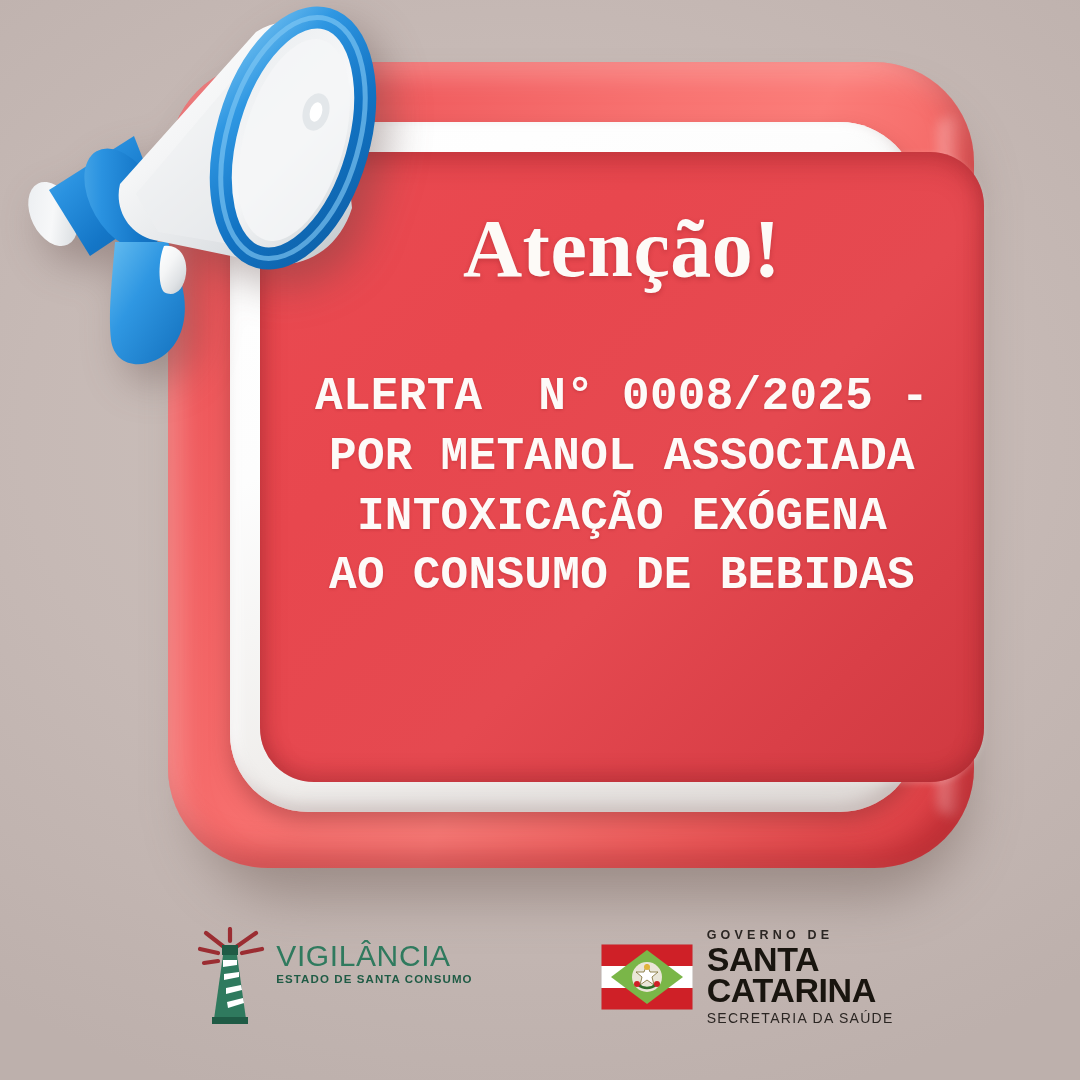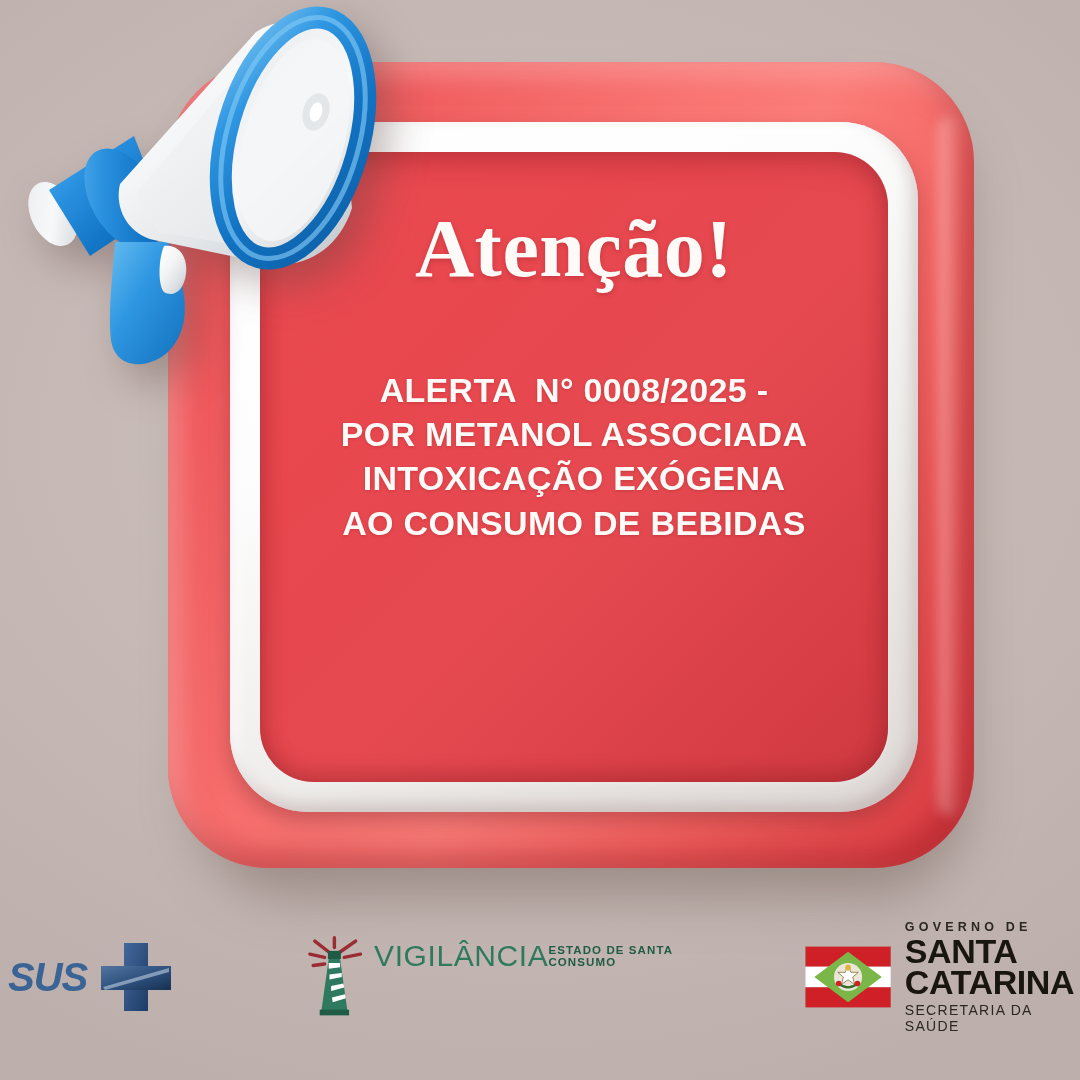--- a/index.html
+++ b/index.html
@@ -76,21 +76,21 @@
     box-shadow:
       0 10px 20px rgba(130,42,45,0.38),
       inset -6px -8px 16px rgba(170,150,148,0.45),
       inset 6px 8px 14px rgba(255,255,255,0.95);
   }
 
   
   .card-inner {
     position:absolute;
     left:92px; top:90px;
-    width:628px; height:630px;
+    width:724px; height:630px;
     border-radius:54px;
     background:
       linear-gradient(135deg,
         #ea4a51 0%,
         #e8474e 30%,
         #e54950 58%,
         #d93f47 82%,
         #cf3940 100%);
     box-shadow:
       inset 0 10px 26px rgba(128,24,30,0.34),
@@ -109,23 +109,23 @@
     line-height:1.0;
     color:#fdfaf7;
     letter-spacing:0.5px;
     text-align:center;
     margin-top:14px;
     text-shadow:0 2px 5px rgba(120,20,26,0.30);
   }
 
   .body-text {
     margin-top:78px;
-    font-family:Liberation Sans, sans-serif;
-    font-weight:700;
-    font-size:34px;
+    font-family:Liberation Mono, monospace;
+    font-weight:700;
+    font-size:46px;
     line-height:1.30;
     letter-spacing:0.3px;
     color:#fdfaf8;
     text-align:center;
     text-shadow:0 1px 3px rgba(120,20,26,0.26);
   }
   .body-text .ln { display:block; white-space:pre; }
 
   
   .megaphone {
@@ -155,21 +155,21 @@
     font-family:"Liberation Sans", sans-serif;
     font-weight:700;
     font-style:italic;
     font-size:40px;
     letter-spacing:-1px;
     color:#3a6496;
   }
 
   
   .visa { gap:10px; align-items:flex-start; }
-  .visa-words { display:flex; flex-direction:row; justify-content:center; padding-top:14px; }
+  .visa-words { display:flex; flex-direction:column; justify-content:center; padding-top:14px; }
   .visa-l1, .visa-l2 {
     font-family:"Liberation Sans", sans-serif;
     font-weight:400;
     font-size:30px;
     line-height:0.98;
     letter-spacing:0.6px;
     color:#2f7a5e;
   }
   .visa-l2 { color:#2f7a5e; }
   .visa-l3 {
@@ -293,39 +293,20 @@
 
     <ellipse cx="277" cy="144" rx="66" ry="124" fill="none" stroke="url(#mgBlueRim)" stroke-width="22" transform="rotate(16 277 144)"></ellipse>
     <ellipse cx="277" cy="144" rx="66" ry="124" fill="none" stroke="#7fc8f5" stroke-width="5" opacity="0.65" transform="rotate(16 277 144)"></ellipse>
 
     <ellipse cx="300" cy="118" rx="13" ry="19" fill="#e3e7ea" transform="rotate(16 300 118)"></ellipse>
     <ellipse cx="300" cy="118" rx="6" ry="10" fill="#ffffff" transform="rotate(16 300 118)"></ellipse>
   </svg>
 
   <div class="footer">
 
-    <div class="logo sus">
-      <span class="sus-text">SUS</span>
-      <svg width="84" height="84" viewBox="0 0 84 84">
-        <defs>
-          <linearGradient id="susV" x1="0" y1="0" x2="1" y2="1">
-            <stop offset="0%" stop-color="#44689c"></stop>
-            <stop offset="100%" stop-color="#1d3c66"></stop>
-          </linearGradient>
-          <linearGradient id="susH" x1="0" y1="0" x2="1" y2="1">
-            <stop offset="0%" stop-color="#52749f"></stop>
-            <stop offset="55%" stop-color="#2d4f7c"></stop>
-            <stop offset="100%" stop-color="#16304f"></stop>
-          </linearGradient>
-        </defs>
-        <rect x="31" y="8" width="24" height="68" fill="url(#susV)"></rect>
-        <rect x="8" y="31" width="70" height="24" fill="url(#susH)"></rect>
-        <path d="M10 52 L76 33 L76 37 L12 55 Z" fill="#9fb4cc" opacity="0.75"></path>
-      </svg>
-    </div>
 
     <div class="logo visa">
       <svg width="72" height="100" viewBox="0 0 72 100">
 
         <g stroke="#9b2d32" stroke-width="4.2" stroke-linecap="round">
           <line x1="12" y1="6" x2="30" y2="20"></line>
           <line x1="6" y1="22" x2="24" y2="26"></line>
           <line x1="10" y1="36" x2="24" y2="34"></line>
           <line x1="62" y1="6" x2="42" y2="20"></line>
           <line x1="68" y1="22" x2="48" y2="26"></line>

